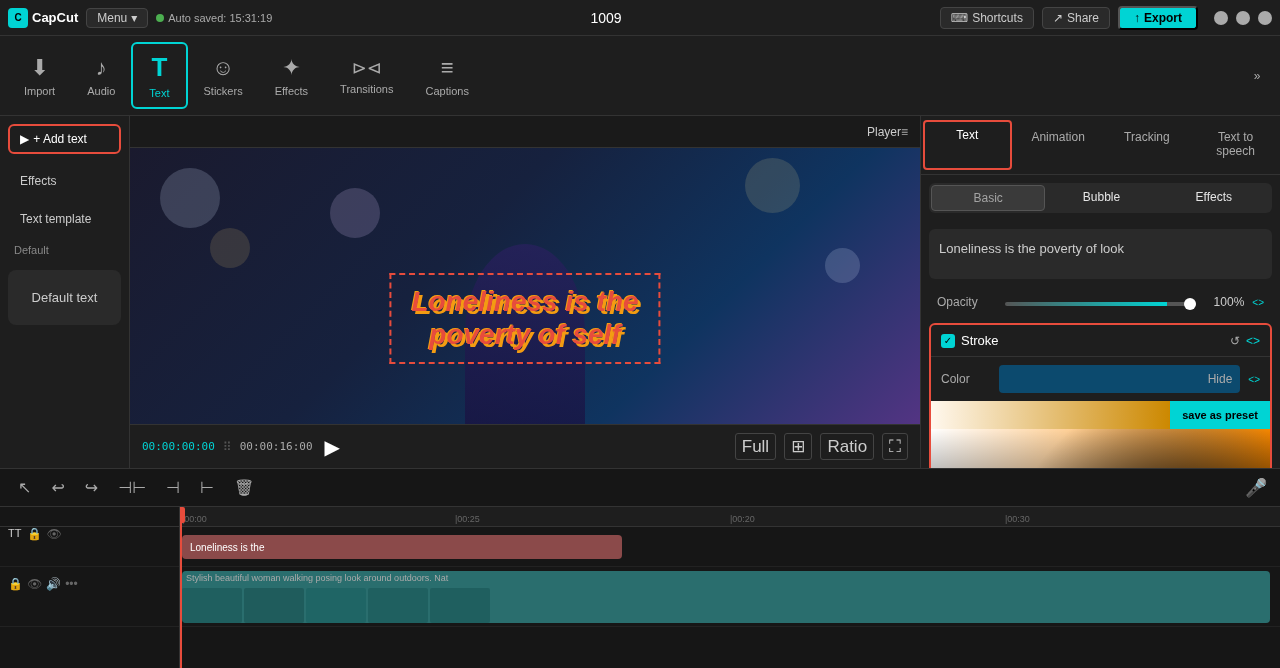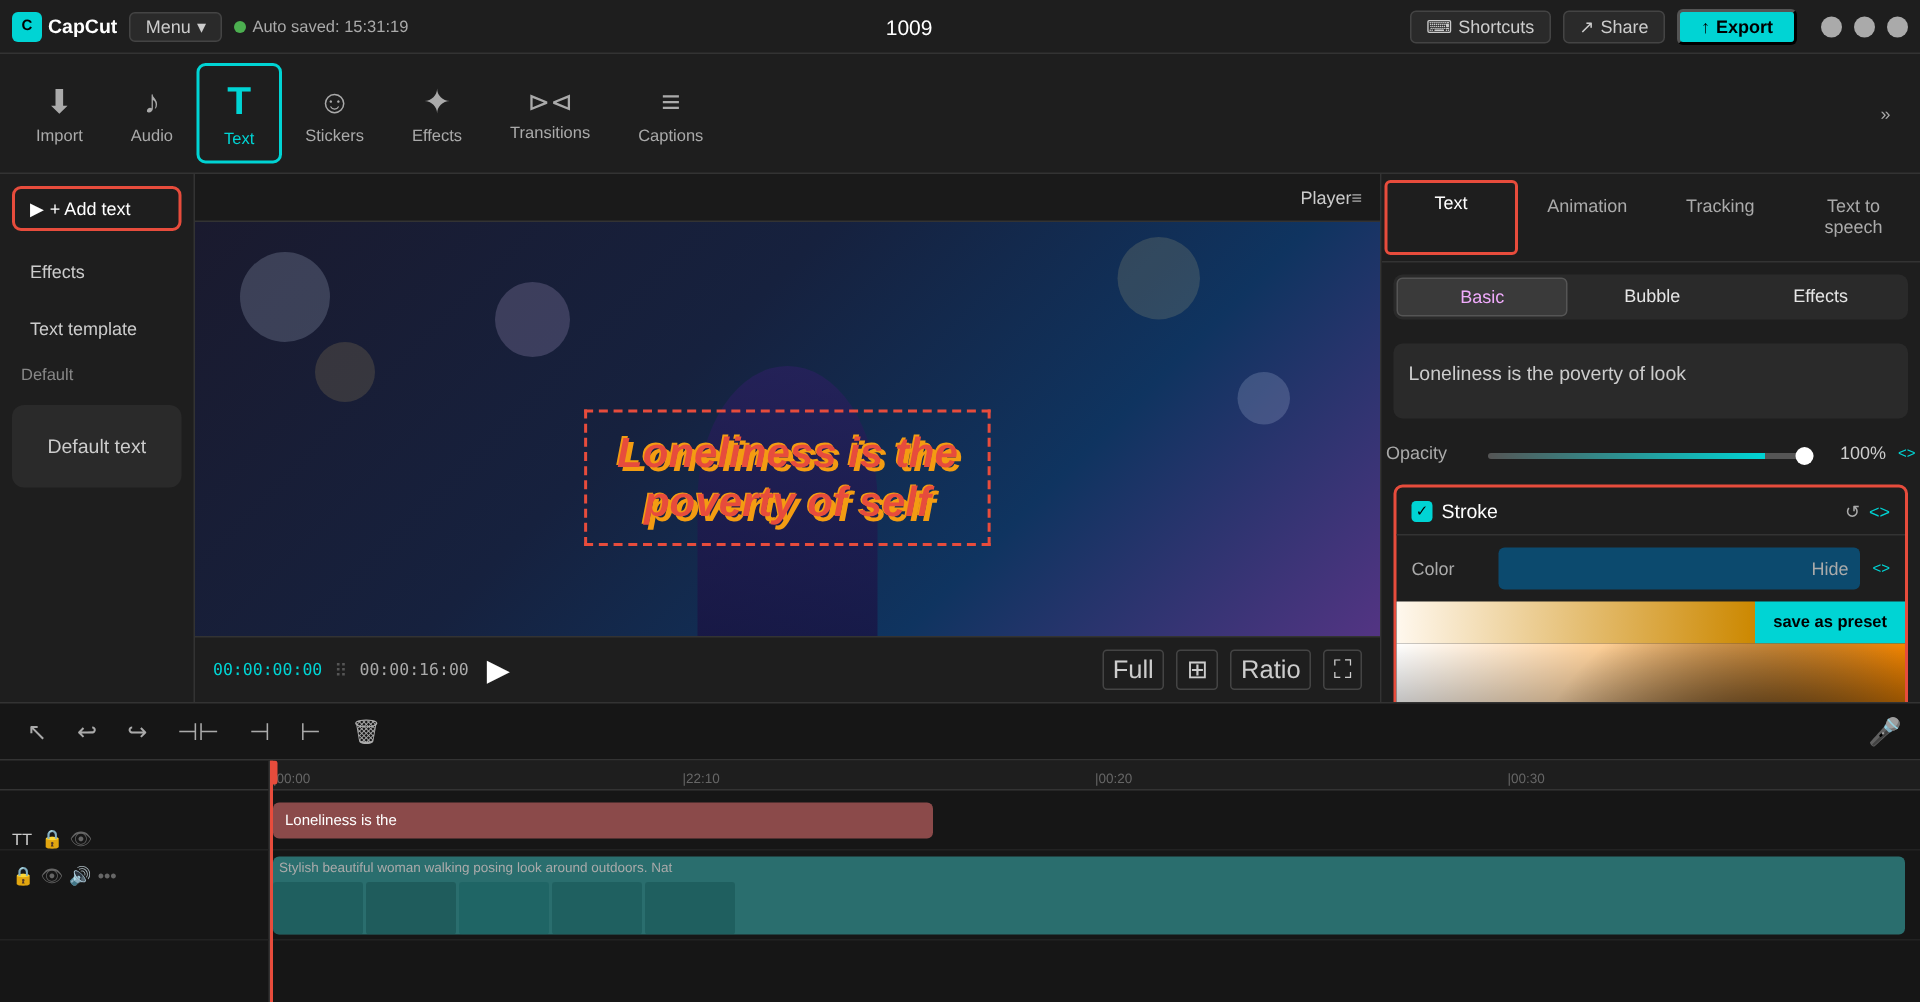--- a/index.html
+++ b/index.html
@@ -59,25 +59,25 @@
 
     
     .right-panel { width: 360px; background: #1e1e1e; border-left: 1px solid #333; display: flex; flex-direction: column; flex-shrink: 0; overflow-y: auto; }
     .right-tabs { display: flex; border-bottom: 1px solid #333; flex-shrink: 0; }
     .right-tab { flex: 1; text-align: center; padding: 10px 4px; cursor: pointer; color: #aaa; font-size: 12px; border-bottom: 2px solid transparent; }
     .right-tab.active { color: #00d4d4; border-bottom: 2px solid #00d4d4; border: 2px solid #e74c3c; border-radius: 4px; margin: 4px 2px; }
     .right-tab:not(.active) { border-bottom: 2px solid transparent; margin: 4px 2px; }
     
     .text-sub-tabs { display: flex; margin: 8px; background: #2a2a2a; border-radius: 6px; padding: 2px; }
     .text-sub-tab { flex: 1; text-align: center; padding: 5px; cursor: pointer; color: #e5e5e5; font-size: 12px; border-radius: 4px; }
-    .text-sub-tab.active { background: #3a3a3a; color: #f0abfc; border: 1px solid #555; }
+    .text-sub-tab.active { background: #3a3a3a; color: #a3a3a3; border: 1px solid #555; }
 
     .text-content-box { margin: 8px; background: #2a2a2a; border-radius: 6px; padding: 10px; min-height: 50px; color: #ccc; font-size: 13px; line-height: 1.5; }
 
-    .opacity-row { display: flex; align-items: center; padding: 8px 3px; gap: 8px; }
+    .opacity-row { display: flex; align-items: center; padding: 8px 16px; gap: 8px; }
     .opacity-label { color: #aaa; font-size: 12px; min-width: 60px; }
     .opacity-slider-wrap { flex: 1; }
     .opacity-slider { width: 100%; height: 4px; appearance: none; background: linear-gradient(to right, #555 0%, #00d4d4 85%, #555 85%); border-radius: 2px; outline: none; }
     .opacity-slider::-webkit-slider-thumb { appearance: none; width: 12px; height: 12px; border-radius: 50%; background: #fff; cursor: pointer; }
     .opacity-val { color: #ccc; font-size: 12px; min-width: 40px; text-align: right; }
 
     
     .stroke-section { border: 2px solid #e74c3c; border-radius: 6px; margin: 6px 8px; }
     .stroke-header { display: flex; align-items: center; padding: 8px 10px; gap: 6px; border-bottom: 1px solid #333; }
     .stroke-check { width: 14px; height: 14px; background: #00d4d4; border-radius: 3px; display: flex; align-items: center; justify-content: center; color: #000; font-size: 10px; }
@@ -95,21 +95,21 @@
     .color-gradient-box { position: relative; width: 100%; height: 160px; margin: 0; }
     .gradient-bg { width: 100%; height: 100%; background: radial-gradient(circle at 72% 80%, #000 0%, transparent 60%), linear-gradient(to bottom, transparent, #000), linear-gradient(to right, #fff, #ff8c00); }
 
     
     .timeline { height: 200px; background: #161616; border-top: 1px solid #333; display: flex; flex-direction: column; flex-shrink: 0; }
     .timeline-toolbar { display: flex; align-items: center; padding: 4px 12px; gap: 8px; height: 38px; border-bottom: 1px solid #333; }
     .tl-btn { background: none; border: none; color: #aaa; cursor: pointer; font-size: 16px; padding: 2px 6px; border-radius: 3px; }
     .tl-mic { margin-left: auto; background: none; border: none; color: #aaa; cursor: pointer; font-size: 18px; }
     .tl-content { display: flex; flex: 1; overflow: hidden; }
     .tl-left { width: 180px; flex-shrink: 0; border-right: 1px solid #333; }
-    .tl-track-label { height: 40px; display: flex; align-items: flex-end; padding: 0 8px; gap: 6px; border-bottom: 1px solid #222; }
+    .tl-track-label { height: 40px; display: flex; align-items: flex-start; padding: 0 8px; gap: 6px; border-bottom: 1px solid #222; }
     .tl-track-icons { display: flex; gap: 4px; color: #666; font-size: 12px; }
     .tl-right { flex: 1; position: relative; overflow: hidden; }
     .tl-ruler { height: 20px; background: #1e1e1e; border-bottom: 1px solid #333; display: flex; align-items: center; position: relative; }
     .ruler-mark { position: absolute; bottom: 2px; color: #666; font-size: 9px; }
     .tl-track { height: 40px; border-bottom: 1px solid #222; position: relative; }
     .text-track-clip { position: absolute; top: 8px; left: 0px; height: 24px; background: #8B4A4A; border-radius: 4px; display: flex; align-items: center; padding: 0 8px; color: #fff; font-size: 10px; white-space: nowrap; overflow: hidden; }
   </style>
 </head>
 <body>
 
@@ -323,21 +323,21 @@
           <span style="cursor:pointer;">🔊</span>
           <span style="cursor:pointer;">•••</span>
         </div>
       </div>
     </div>
 
     <div class="tl-right" style="position:relative;">
 
       <div class="tl-ruler">
         <span class="ruler-mark" style="left:2px;">|00:00</span>
-        <span class="ruler-mark" style="left:25%;">|22:10</span>
+        <span class="ruler-mark" style="left:25%;">|00:25</span>
         <span class="ruler-mark" style="left:50%;">|00:20</span>
         <span class="ruler-mark" style="left:75%;">|00:30</span>
       </div>
 
       <div style="position:absolute;top:0;left:0;width:2px;height:100%;background:#e74c3c;z-index:10;"></div>
       <div style="position:absolute;top:0;left:-3px;width:8px;height:16px;background:#e74c3c;border-radius:2px;z-index:11;"></div>
 
       <div class="tl-track" style="height:40px;">
         <div class="text-track-clip" style="left:2px;width:40%;">
           <span>Loneliness is the</span>

